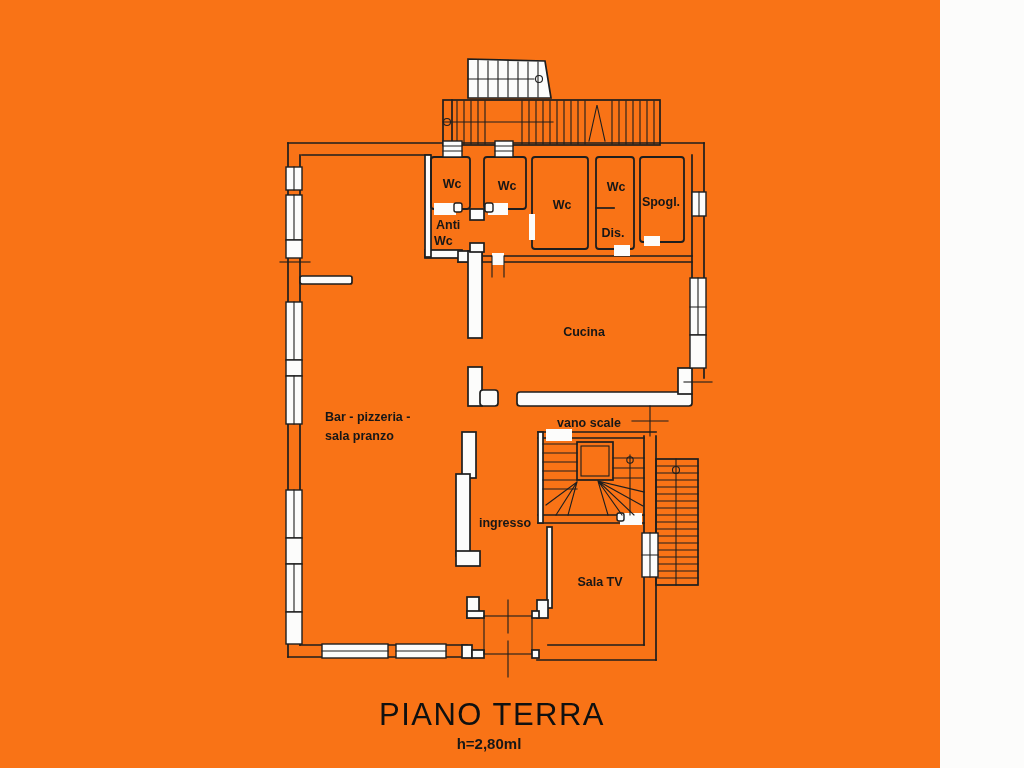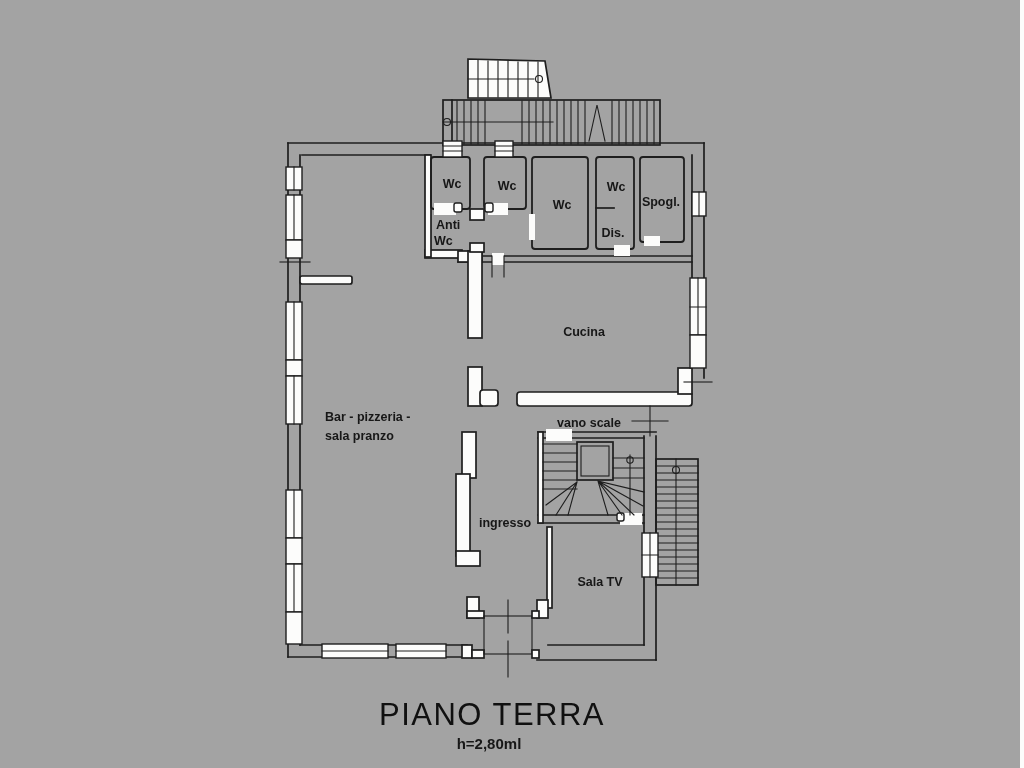--- a/index.html
+++ b/index.html
@@ -1,16 +1,16 @@
 <!DOCTYPE html>
 <html><head>
 <meta charset="utf-8">
 <style>
   html,body{margin:0;padding:0;width:1024px;height:768px;background:#fcfcfb;overflow:hidden}
-  #stage{position:relative;width:1020px;height:768px;background:#a3a3a3}
+  #stage{position:relative;width:940px;height:768px;background:#f97316}
   svg{position:absolute;left:0;top:0}
   svg text{font-family:"Liberation Sans","DejaVu Sans",sans-serif}
   .lbl{font-size:12.5px;font-weight:bold;fill:#171717;text-anchor:middle}
   .lbl-left{text-anchor:start}
   .title{font-size:31px;letter-spacing:1.5px;fill:#101010;text-anchor:middle}
   .sub{font-size:15px;font-weight:bold;fill:#171717;text-anchor:middle}
   .ln{fill:none;stroke:#1e1e1e;stroke-width:1.7;stroke-linecap:square}
   .lnq{fill:none;stroke:#1e1e1e;stroke-width:1.1;stroke-linecap:square}
   .wall{fill:#fcfcfb;stroke:#1e1e1e;stroke-width:1.7}
   .win{fill:#fcfcfb;stroke:#1e1e1e;stroke-width:1.4}

